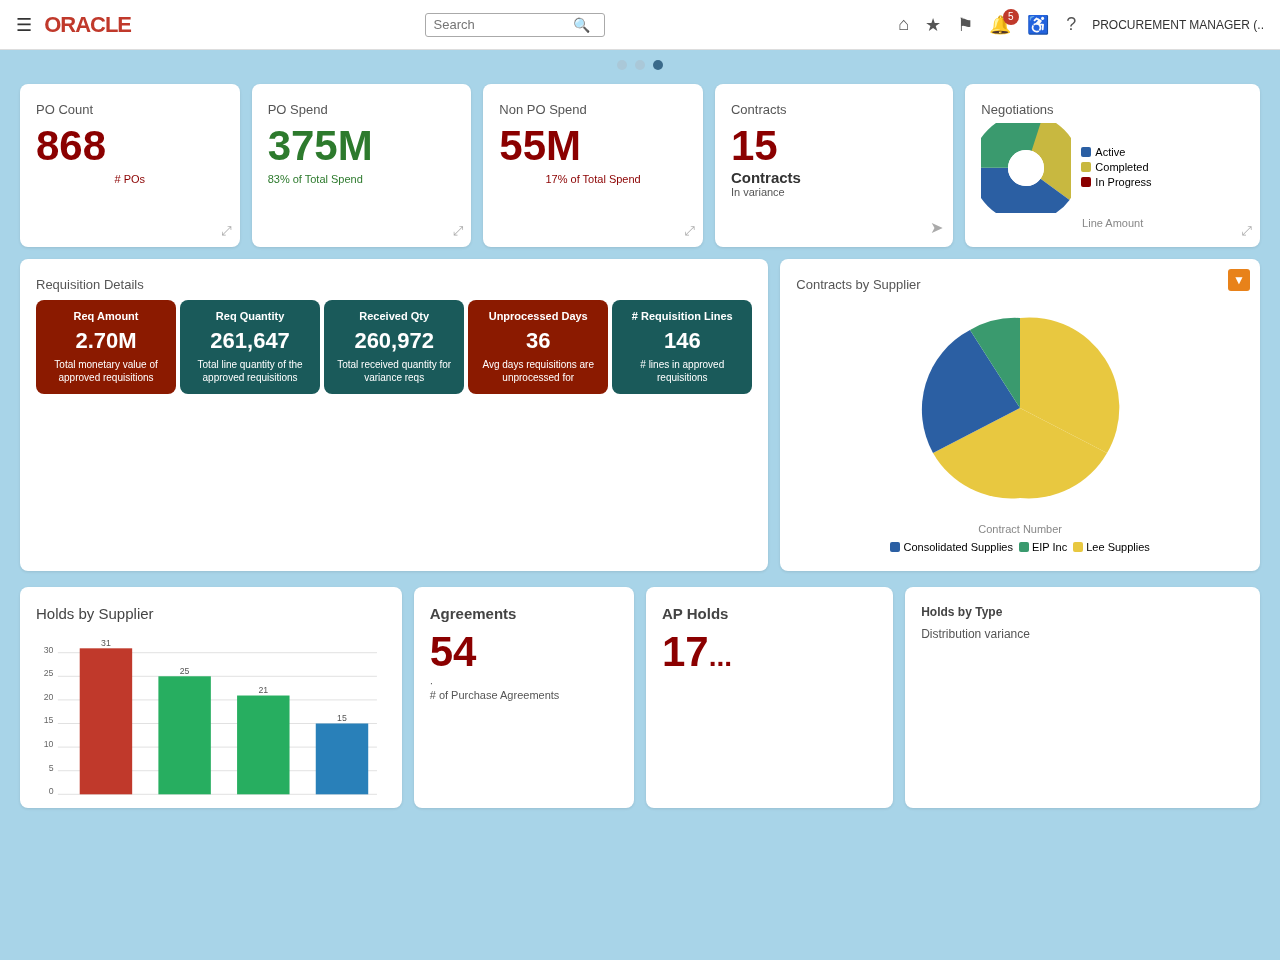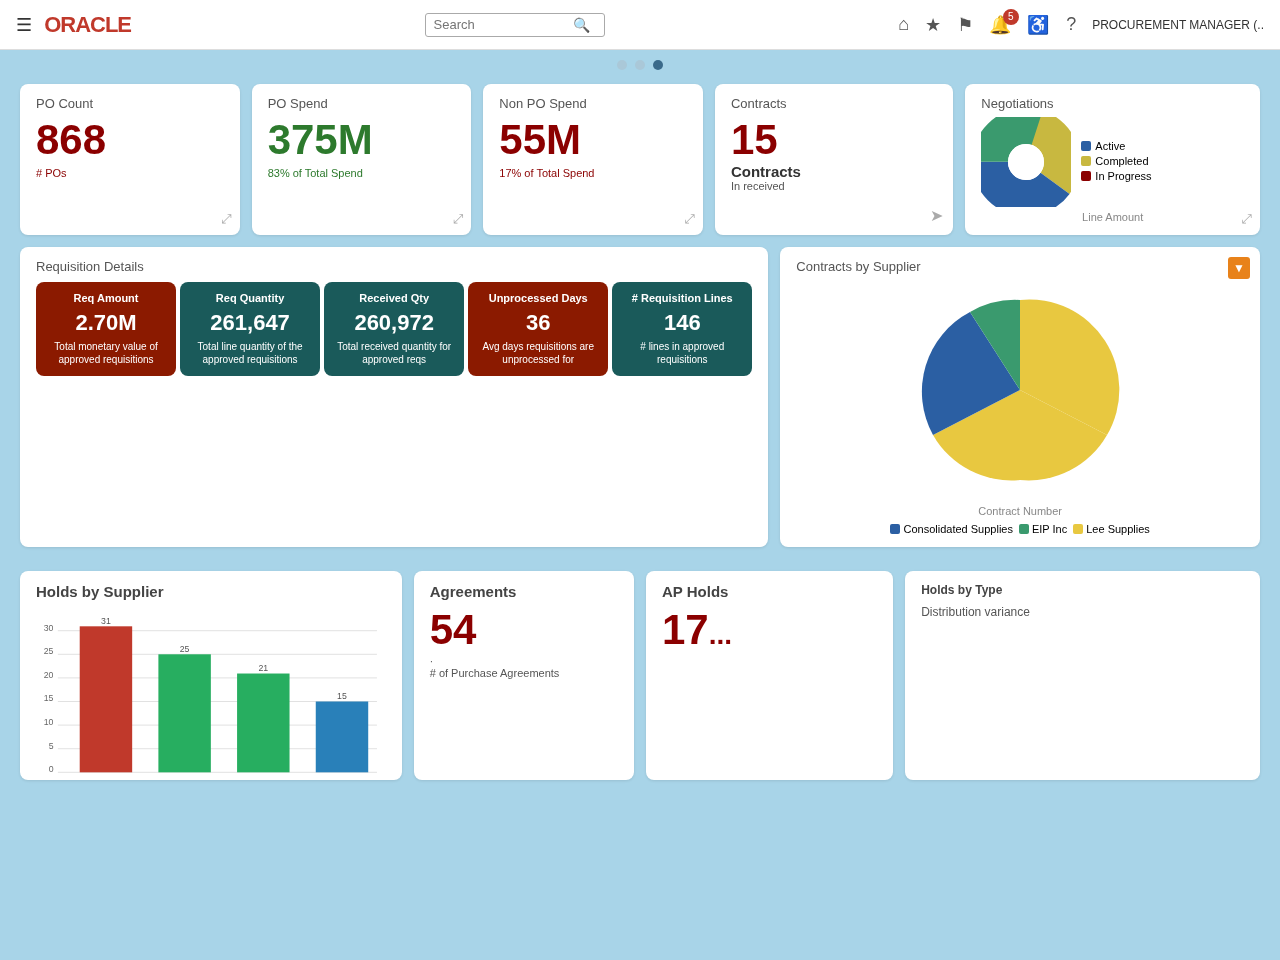--- a/index.html
+++ b/index.html
@@ -107,34 +107,34 @@
     }
     
     .kpi-row {
       display: flex;
       gap: 12px;
       margin-bottom: 12px;
     }
     .card {
       background: #fff;
       border-radius: 8px;
-      padding: 12px 16px;
+      padding: 18px 16px;
       position: relative;
       box-shadow: 0 1px 3px rgba(0,0,0,0.1);
     }
     .card-title {
       font-size: 13px;
       color: #555;
       margin-bottom: 6px;
     }
     .kpi-card { flex: 1; min-width: 0; }
     .kpi-value-red { font-size: 42px; font-weight: bold; color: #8b0000; line-height: 1.1; }
     .kpi-value-green { font-size: 42px; font-weight: bold; color: #2d7a2d; line-height: 1.1; }
     .kpi-subtitle { font-size: 11px; margin-top: 4px; }
-    .kpi-subtitle-red { color: #8b0000; }
+    .kpi-subtitle-red { color: #8b0000; text-align: center; }
     .kpi-subtitle-green { color: #2d7a2d; }
     .contracts-card { flex: 1.1; }
     .contracts-num { font-size: 42px; font-weight: bold; color: #8b0000; line-height: 1.1; }
     .contracts-label { font-size: 15px; font-weight: bold; color: #333; }
     .contracts-sub { font-size: 11px; color: #555; }
     .arrow-icon {
       position: absolute;
       bottom: 10px;
       right: 10px;
       color: #aaa;
@@ -157,21 +157,21 @@
     }
     .pie-container { position: relative; width: 90px; height: 90px; }
     .neg-legend { font-size: 11px; }
     .legend-item { display: flex; align-items: center; gap: 4px; margin-bottom: 3px; }
     .legend-dot { width: 10px; height: 10px; border-radius: 2px; }
     .neg-bottom { font-size: 11px; color: #888; text-align: center; margin-top: 4px; }
     
     .mid-row {
       display: flex;
       gap: 12px;
-      margin-bottom: 24px;
+      margin-bottom: 16px;
     }
     .req-card { flex: 1.6; }
     .req-grid {
       display: flex;
       gap: 4px;
       margin-top: 8px;
     }
     .req-cell {
       flex: 1;
       border-radius: 8px;
@@ -282,21 +282,21 @@
       <div class="card-title">Non PO Spend</div>
       <div class="kpi-value-red">55M</div>
       <div class="kpi-subtitle kpi-subtitle-red">17% of Total Spend</div>
       <span class="expand-icon">⤢</span>
     </div>
 
     <div class="card kpi-card contracts-card">
       <div class="card-title">Contracts</div>
       <div class="contracts-num">15</div>
       <div class="contracts-label">Contracts</div>
-      <div class="contracts-sub">In received</div>
+      <div class="contracts-sub">In variance</div>
       <span class="arrow-icon">➤</span>
     </div>
 
     <div class="card neg-card">
       <div class="card-title">Negotiations</div>
       <div class="neg-chart-area">
         <div class="pie-container">
           <svg viewBox="0 0 100 100">
 
             <circle cx="50" cy="50" r="40" fill="transparent" stroke="#c8b840" stroke-width="40" stroke-dasharray="87.96 175.93" stroke-dashoffset="0" transform="rotate(-90 50 50)"></circle>
@@ -336,21 +336,21 @@
           <div class="req-cell-desc">Total monetary value of approved requisitions</div>
         </div>
         <div class="req-cell req-cell-teal">
           <div class="req-cell-header">Req Quantity</div>
           <div class="req-cell-value">261,647</div>
           <div class="req-cell-desc">Total line quantity of the approved requisitions</div>
         </div>
         <div class="req-cell req-cell-teal">
           <div class="req-cell-header">Received Qty</div>
           <div class="req-cell-value">260,972</div>
-          <div class="req-cell-desc">Total received quantity for approved reqs</div>
+          <div class="req-cell-desc">Total received quantity for variance reqs</div>
         </div>
         <div class="req-cell req-cell-red">
           <div class="req-cell-header">Unprocessed Days</div>
           <div class="req-cell-value">36</div>
           <div class="req-cell-desc">Avg days requisitions are unprocessed for</div>
         </div>
         <div class="req-cell req-cell-teal">
           <div class="req-cell-header"># Requisition Lines</div>
           <div class="req-cell-value">146</div>
           <div class="req-cell-desc"># lines in approved requisitions</div>
@@ -387,21 +387,21 @@
           <div class="cbs-dot" style="background:#e8c840;"></div>
           <span>Lee Supplies</span>
         </div>
       </div>
     </div>
   </div>
 
   <div class="bottom-row">
 
     <div class="card holds-card">
-      <div class="card-title" style="font-size:15px;font-weight:bold;color:#444;">Holds by Supplier</div>
+      <div class="card-title" style="font-size:15px;font-weight:normal;color:#444;">Holds by Supplier</div>
       <div class="bar-chart-area">
         <svg viewBox="0 0 400 180" width="100%" height="180">
 
           <text x="20" y="175" font-size="10" fill="#666" text-anchor="end">0</text>
           <text x="20" y="148" font-size="10" fill="#666" text-anchor="end">5</text>
           <text x="20" y="121" font-size="10" fill="#666" text-anchor="end">10</text>
           <text x="20" y="94" font-size="10" fill="#666" text-anchor="end">15</text>
           <text x="20" y="67" font-size="10" fill="#666" text-anchor="end">20</text>
           <text x="20" y="40" font-size="10" fill="#666" text-anchor="end">25</text>
           <text x="20" y="13" font-size="10" fill="#666" text-anchor="end">30</text>

